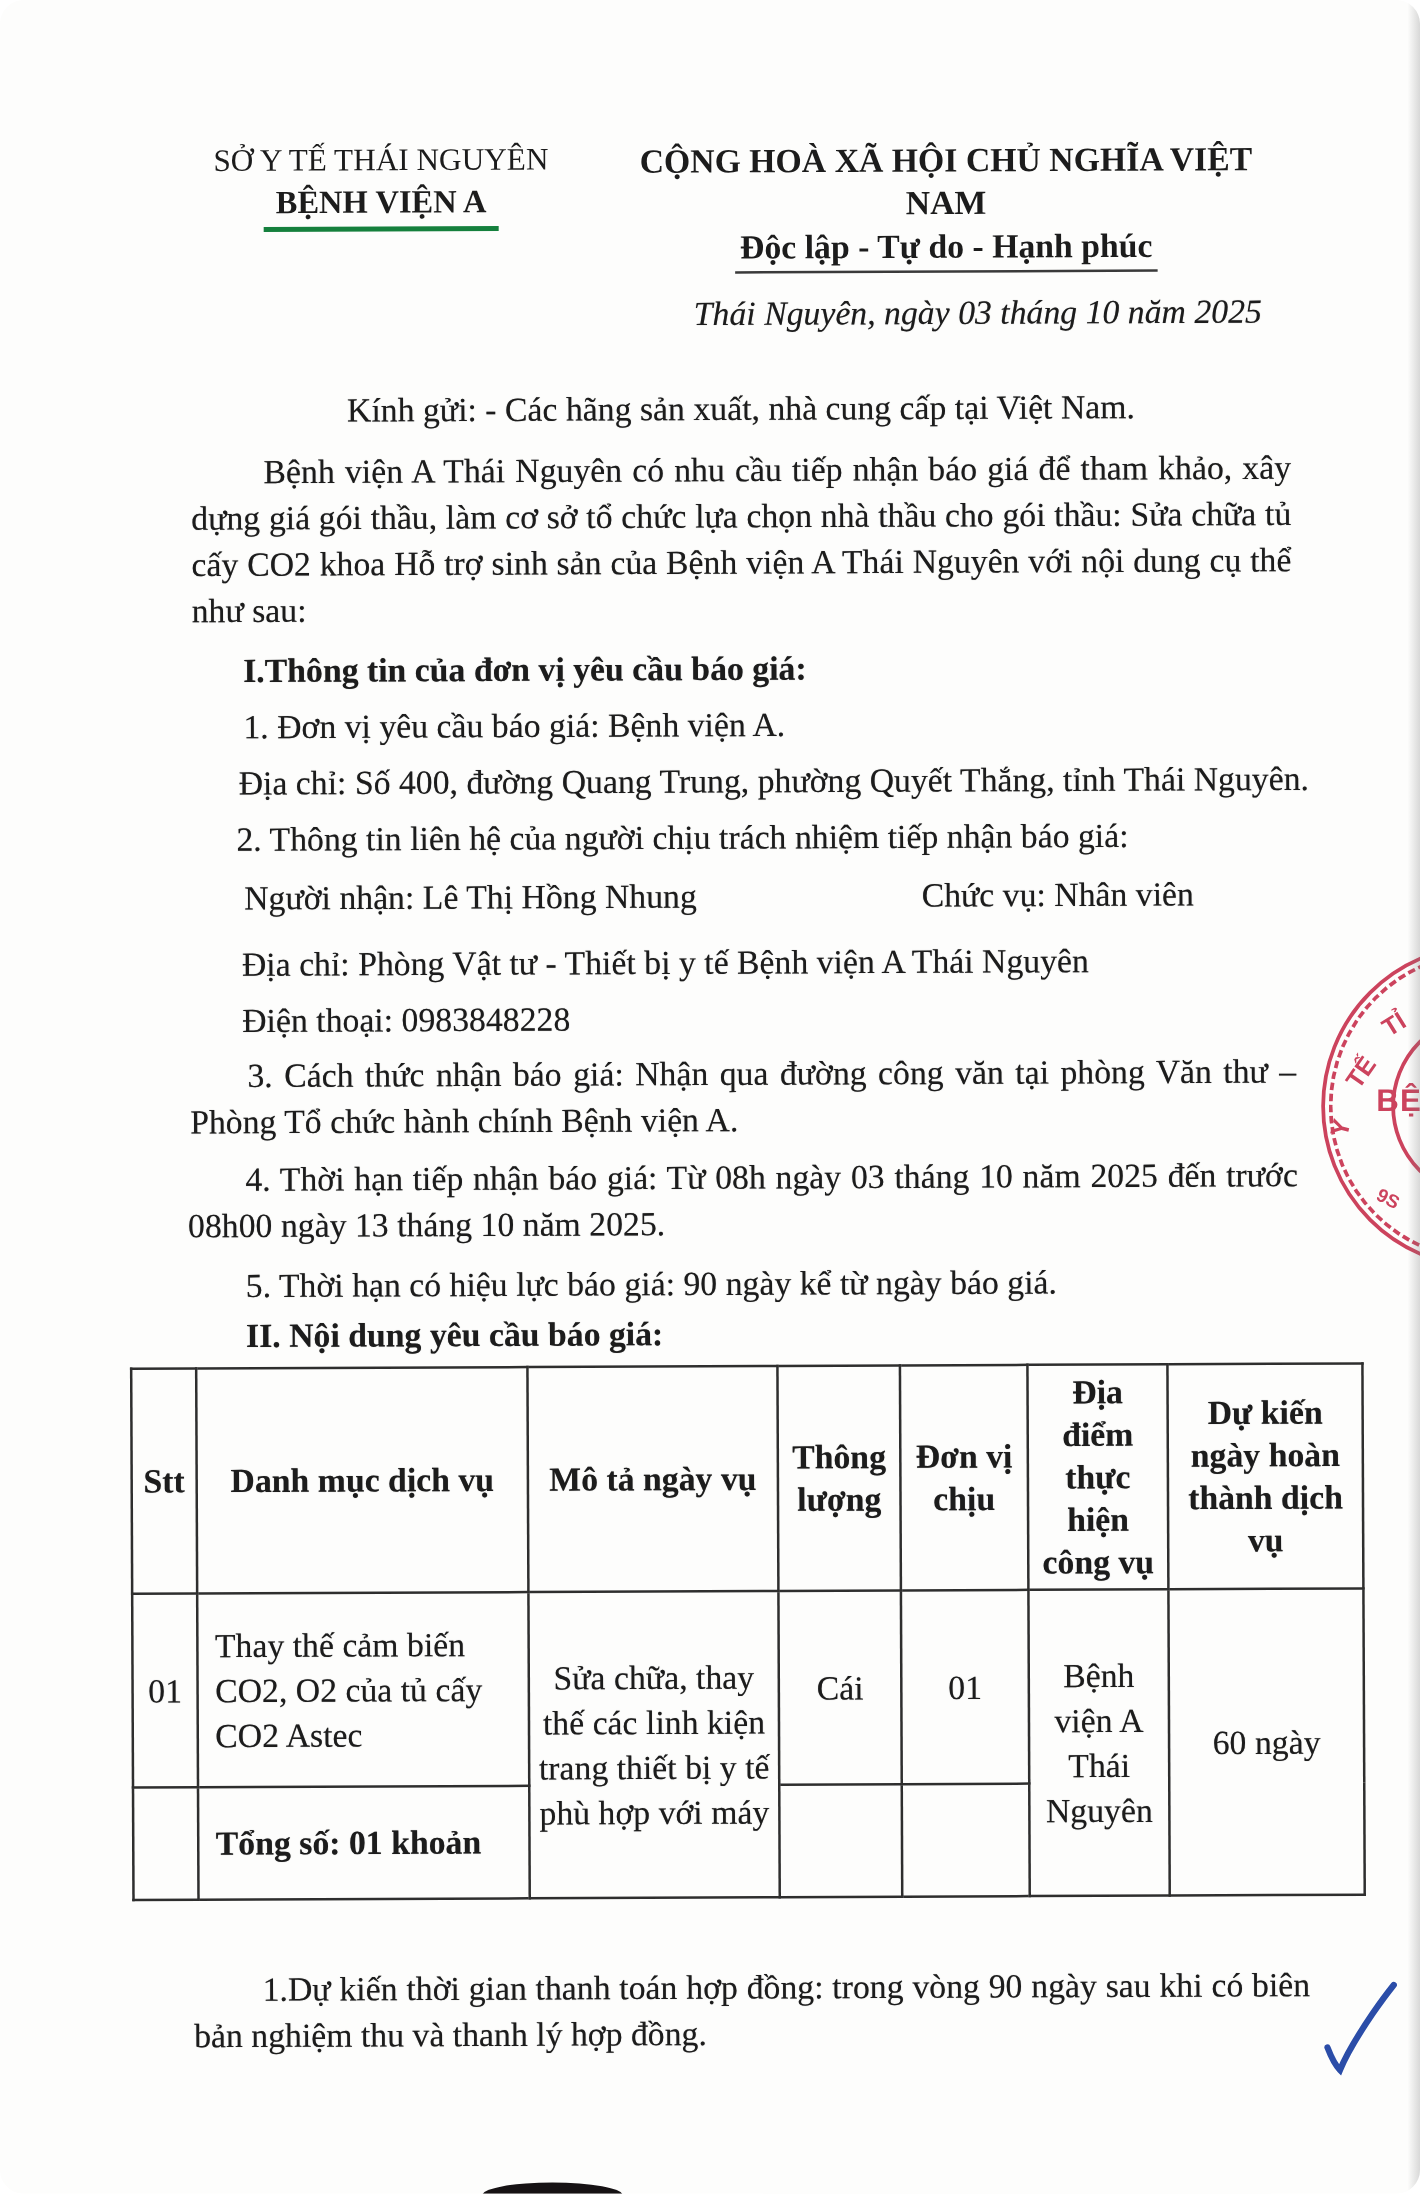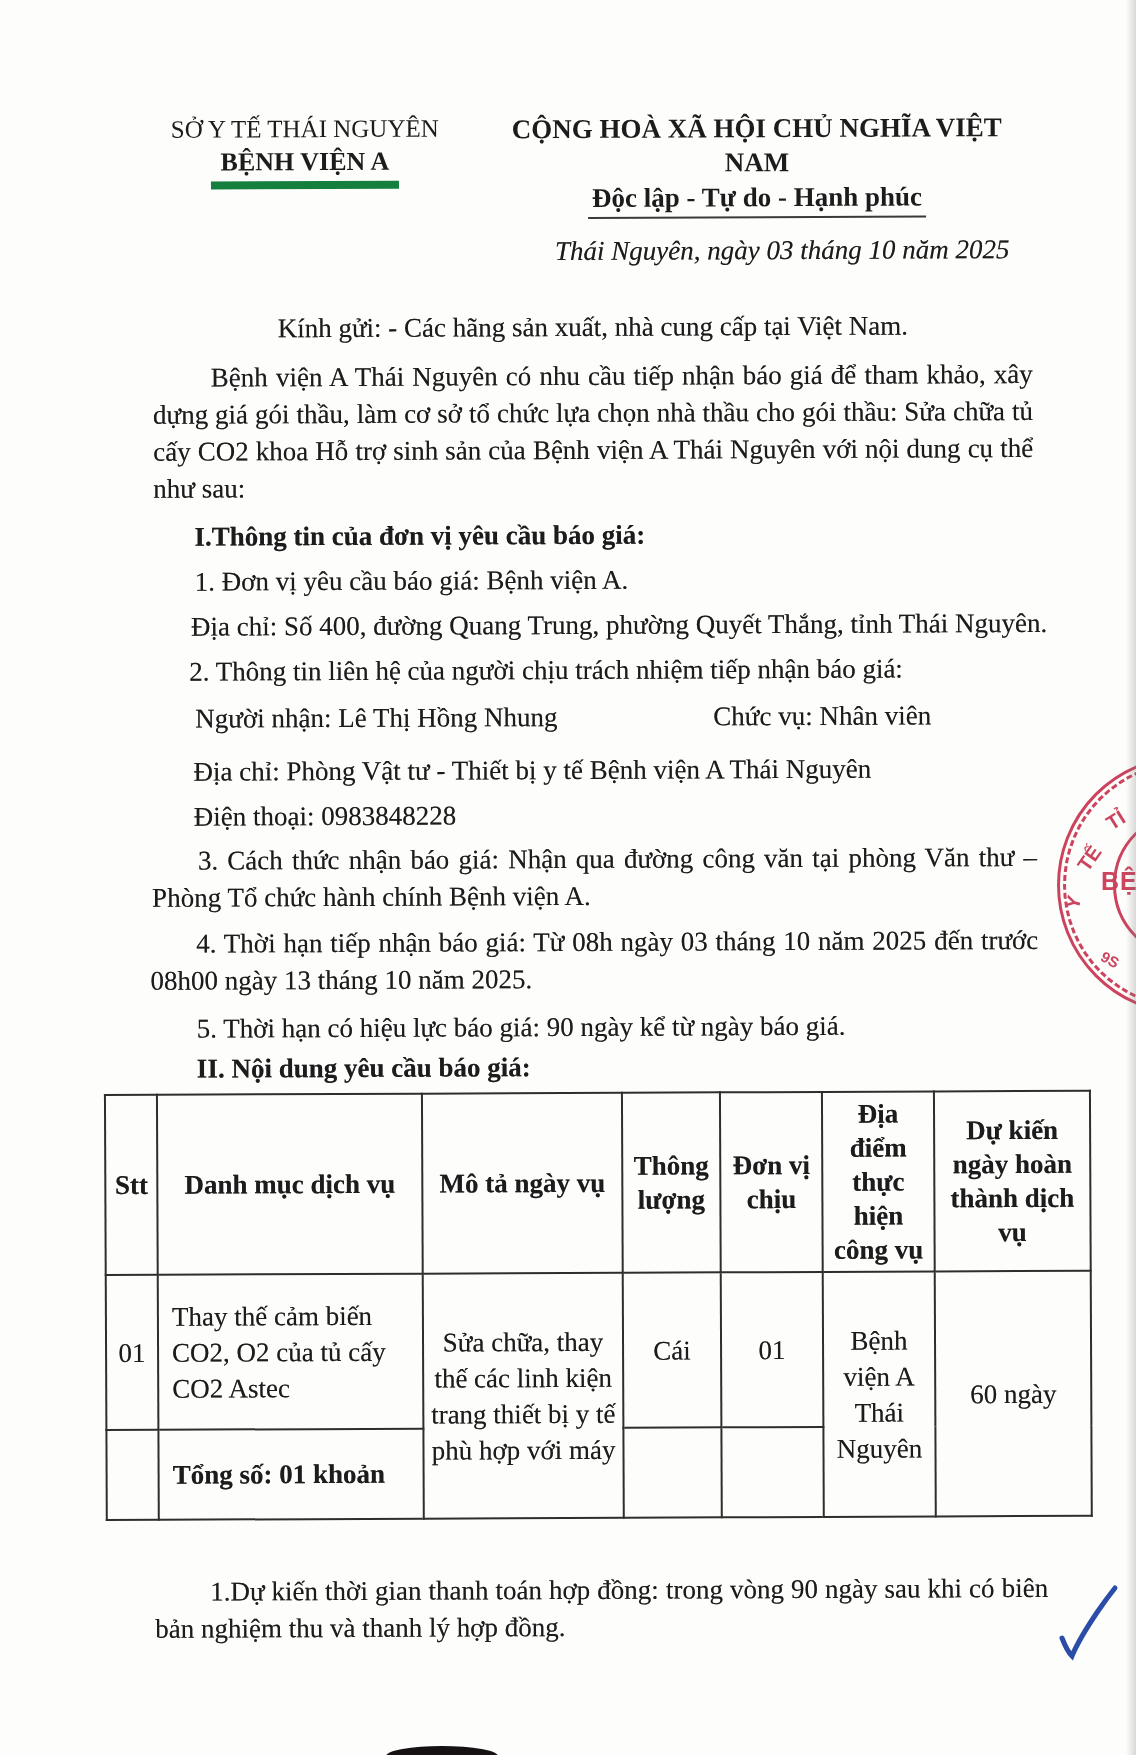--- a/index.html
+++ b/index.html
@@ -1,31 +1,32 @@
 <!DOCTYPE html>
 <html><head>
 <meta charset="utf-8">
 <style>
   html,body{margin:0;padding:0;background:#ffffff;}
   .page{
     position:relative; width:1136px; height:1755px; margin:0 auto;
     background:#fdfdfc; overflow:hidden;
     font-family:"Liberation Serif","DejaVu Serif",serif;
     color:#1c1c1c;
+    border-radius:19px;
   }
   .tilt{position:absolute;left:0;top:0;width:1136px;height:1755px;transform:rotate(-0.25deg);}
   .abs{position:absolute;}
   .txt{font-size:27px;line-height:38px;white-space:nowrap;text-shadow:0 0 .6px rgba(25,25,25,.55);}
   .para{font-size:27px;line-height:37px;text-align:justify;white-space:normal;text-shadow:0 0 .6px rgba(25,25,25,.55);}
   .b{font-weight:bold;}
   .center{text-align:center;}
   .hdr-left{left:168px;top:112px;width:280px;}
   .hdr-left .l1{font-size:25px;line-height:32px;}
   .hdr-left .l2{font-size:26px;line-height:34px;font-weight:bold;}
-  .hdr-left .l2 span{border-bottom:8px solid #15803d;padding:0 10px 5px;}
+  .hdr-left .l2 span{border-bottom:4px solid #15803d;padding:0 10px 5px;}
   .hdr-right{left:495px;top:112px;width:530px;}
   .hdr-right .l1{font-size:27px;line-height:34px;font-weight:bold;}
   .hdr-right .l2{font-size:27px;line-height:36px;font-weight:bold;}
   .hdr-right .l2 span{border-bottom:2px solid #3a3a3a;padding:0 4px 4px;}
   .datel{left:545px;top:232px;width:480px;font-size:27px;font-style:italic;text-align:center;}
 
   table.quote{
     position:absolute;left:103px;top:1092px;width:985px;
     border-collapse:collapse;table-layout:fixed;
     font-size:27px;line-height:36px;color:#1c1c1c;
@@ -73,21 +74,21 @@
 
     <div class="abs para" style="left:155px;top:358px;width:880px;text-indent:58px;">Bệnh viện A Thái Nguyên có nhu cầu tiếp nhận báo giá để tham khảo, xây dựng giá gói thầu, làm cơ sở tổ chức lựa chọn nhà thầu cho gói thầu: Sửa chữa tủ cấy CO2 khoa Hỗ trợ sinh sản của Bệnh viện A Thái Nguyên với nội dung cụ thể như sau:</div>
 
     <div class="abs txt b" style="left:196px;top:516px;">I.Thông tin của đơn vị yêu cầu báo giá:</div>
     <div class="abs txt" style="left:196px;top:561px;">1. Đơn vị yêu cầu báo giá: Bệnh viện A.</div>
     <div class="abs txt" style="left:192px;top:606px;">Địa chỉ: Số 400, đường Quang Trung, phường Quyết Thắng, tỉnh Thái Nguyên.</div>
     <div class="abs txt" style="left:190px;top:651px;">2. Thông tin liên hệ của người chịu trách nhiệm tiếp nhận báo giá:</div>
 
     <div class="abs" style="left:196px;top:698px;width:850px;">
       <span class="txt" style="position:absolute;left:0;top:0;">Người nhận: Lê Thị Hồng Nhung</span>
-      <span class="txt" style="position:absolute;left:518px;top:0;">Chức vụ: Nhân viên</span>
+      <span class="txt" style="position:absolute;left:542px;top:0;">Chức vụ: Nhân viên</span>
     </div>
 
     <div class="abs txt" style="left:194px;top:751px;">Địa chỉ: Phòng Vật tư - Thiết bị y tế Bệnh viện A Thái Nguyên</div>
     <div class="abs txt" style="left:194px;top:796px;">Điện thoại: 0983848228</div>
 
     <div class="abs para" style="left:152px;top:841px;width:885px;text-indent:46px;">3. Cách thức nhận báo giá: Nhận qua đường công văn tại phòng Văn thư – Phòng Tổ chức hành chính Bệnh viện A.</div>
     <div class="abs para" style="left:150px;top:924px;width:888px;text-indent:46px;">4. Thời hạn tiếp nhận báo giá: Từ 08h ngày 03 tháng 10 năm 2025 đến trước 08h00 ngày 13 tháng 10 năm 2025.</div>
     <div class="abs txt" style="left:196px;top:1008px;">5. Thời hạn có hiệu lực báo giá: 90 ngày kể từ ngày báo giá.</div>
 
     <div class="abs txt b" style="left:196px;top:1048px;">II. Nội dung yêu cầu báo giá:</div>

